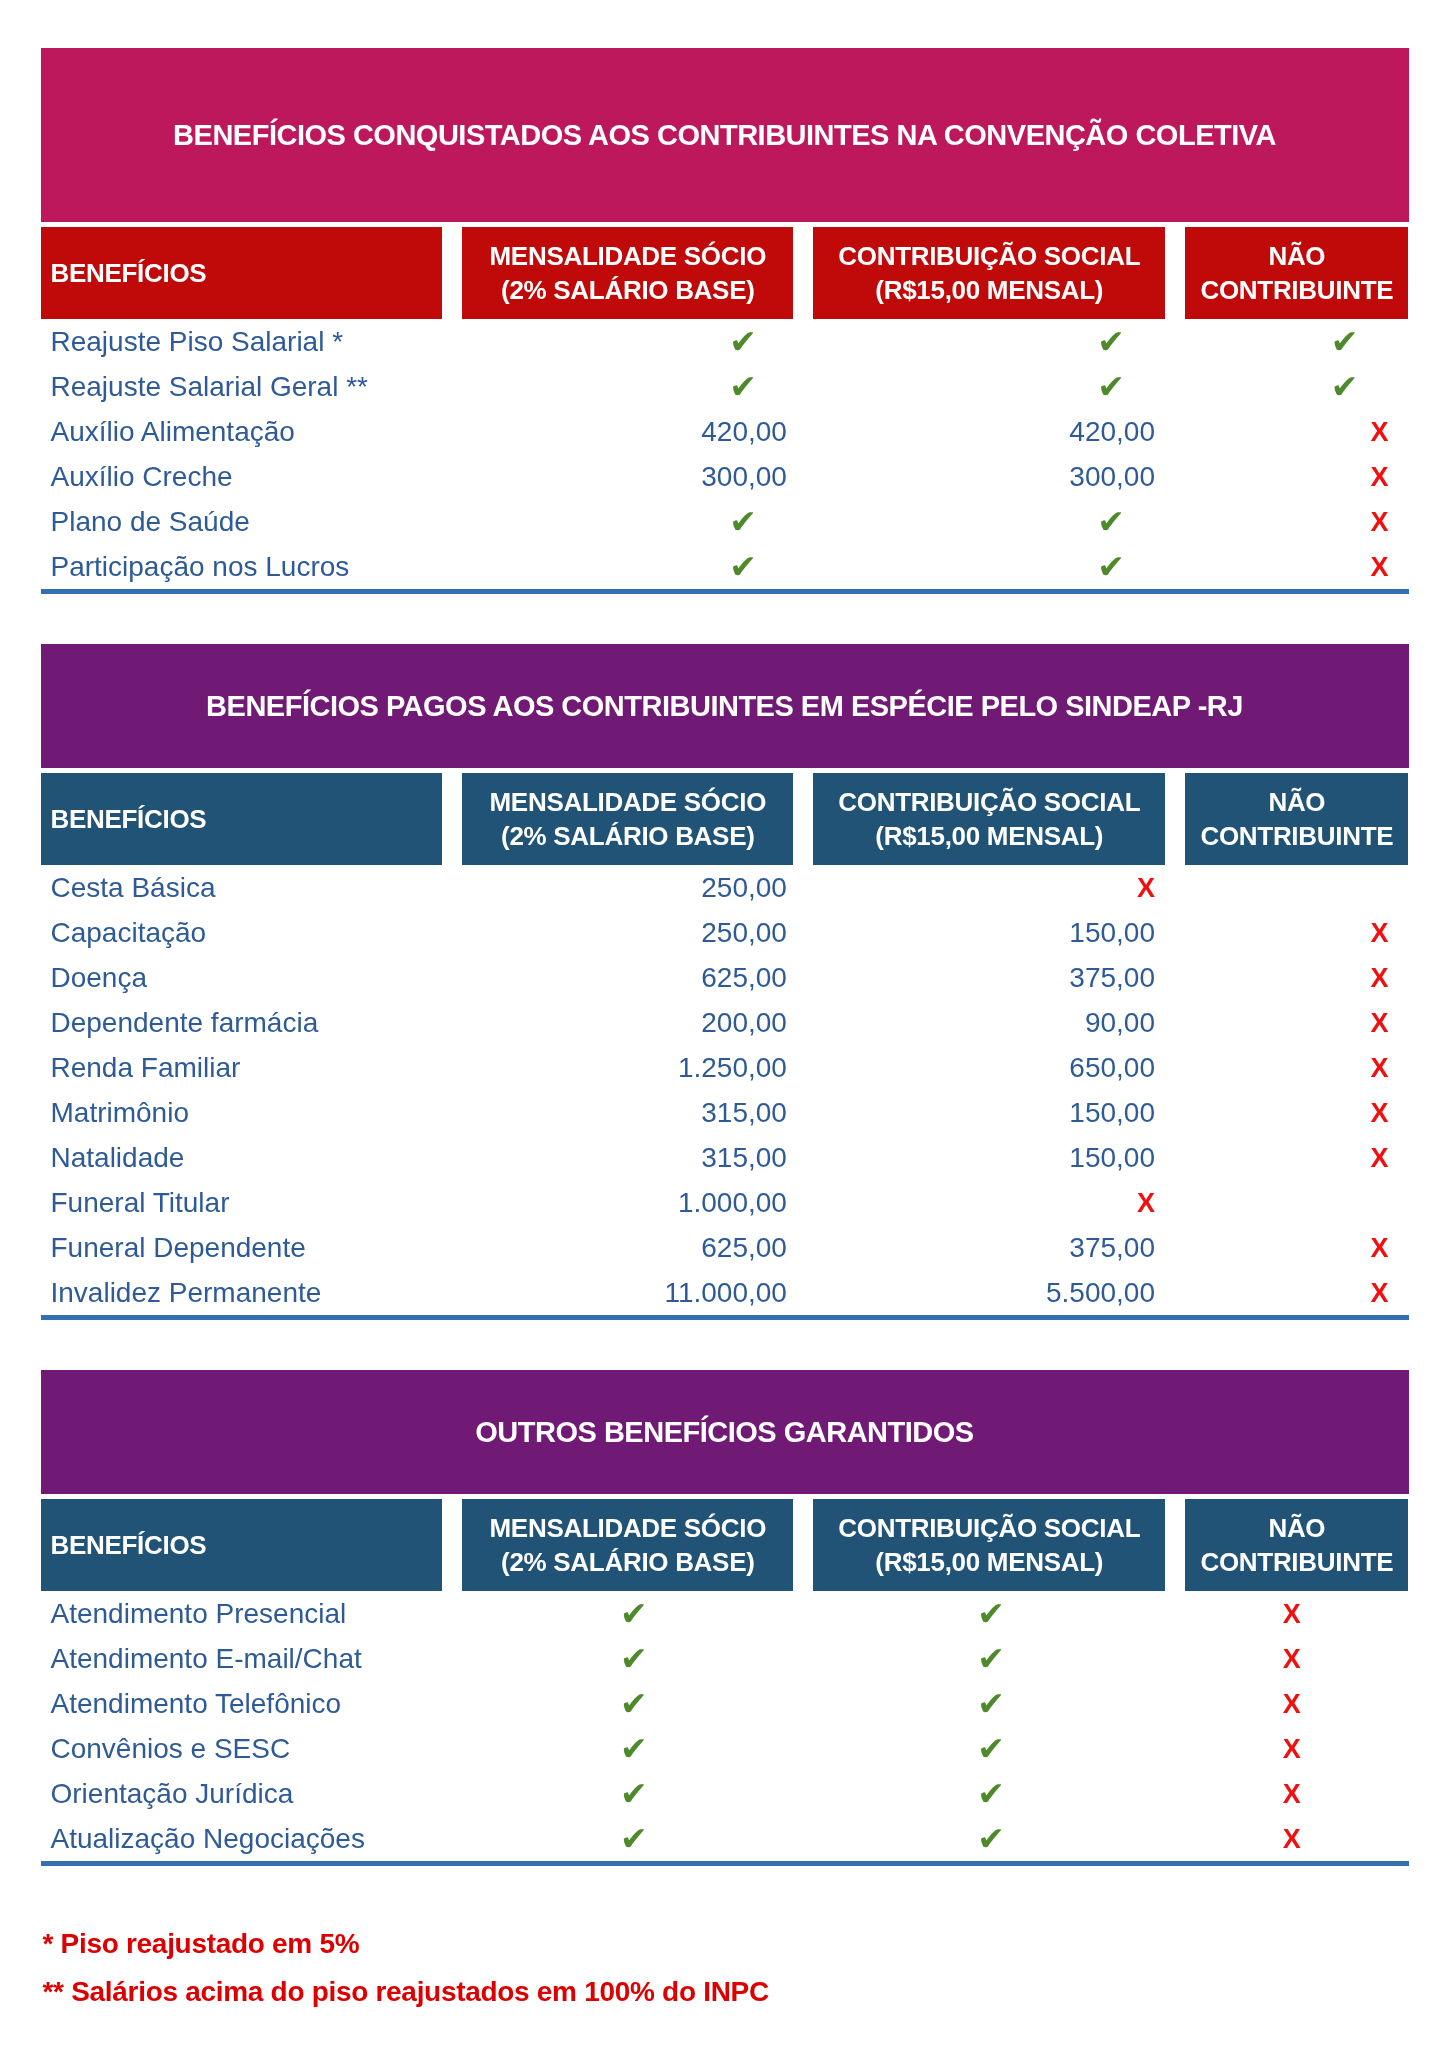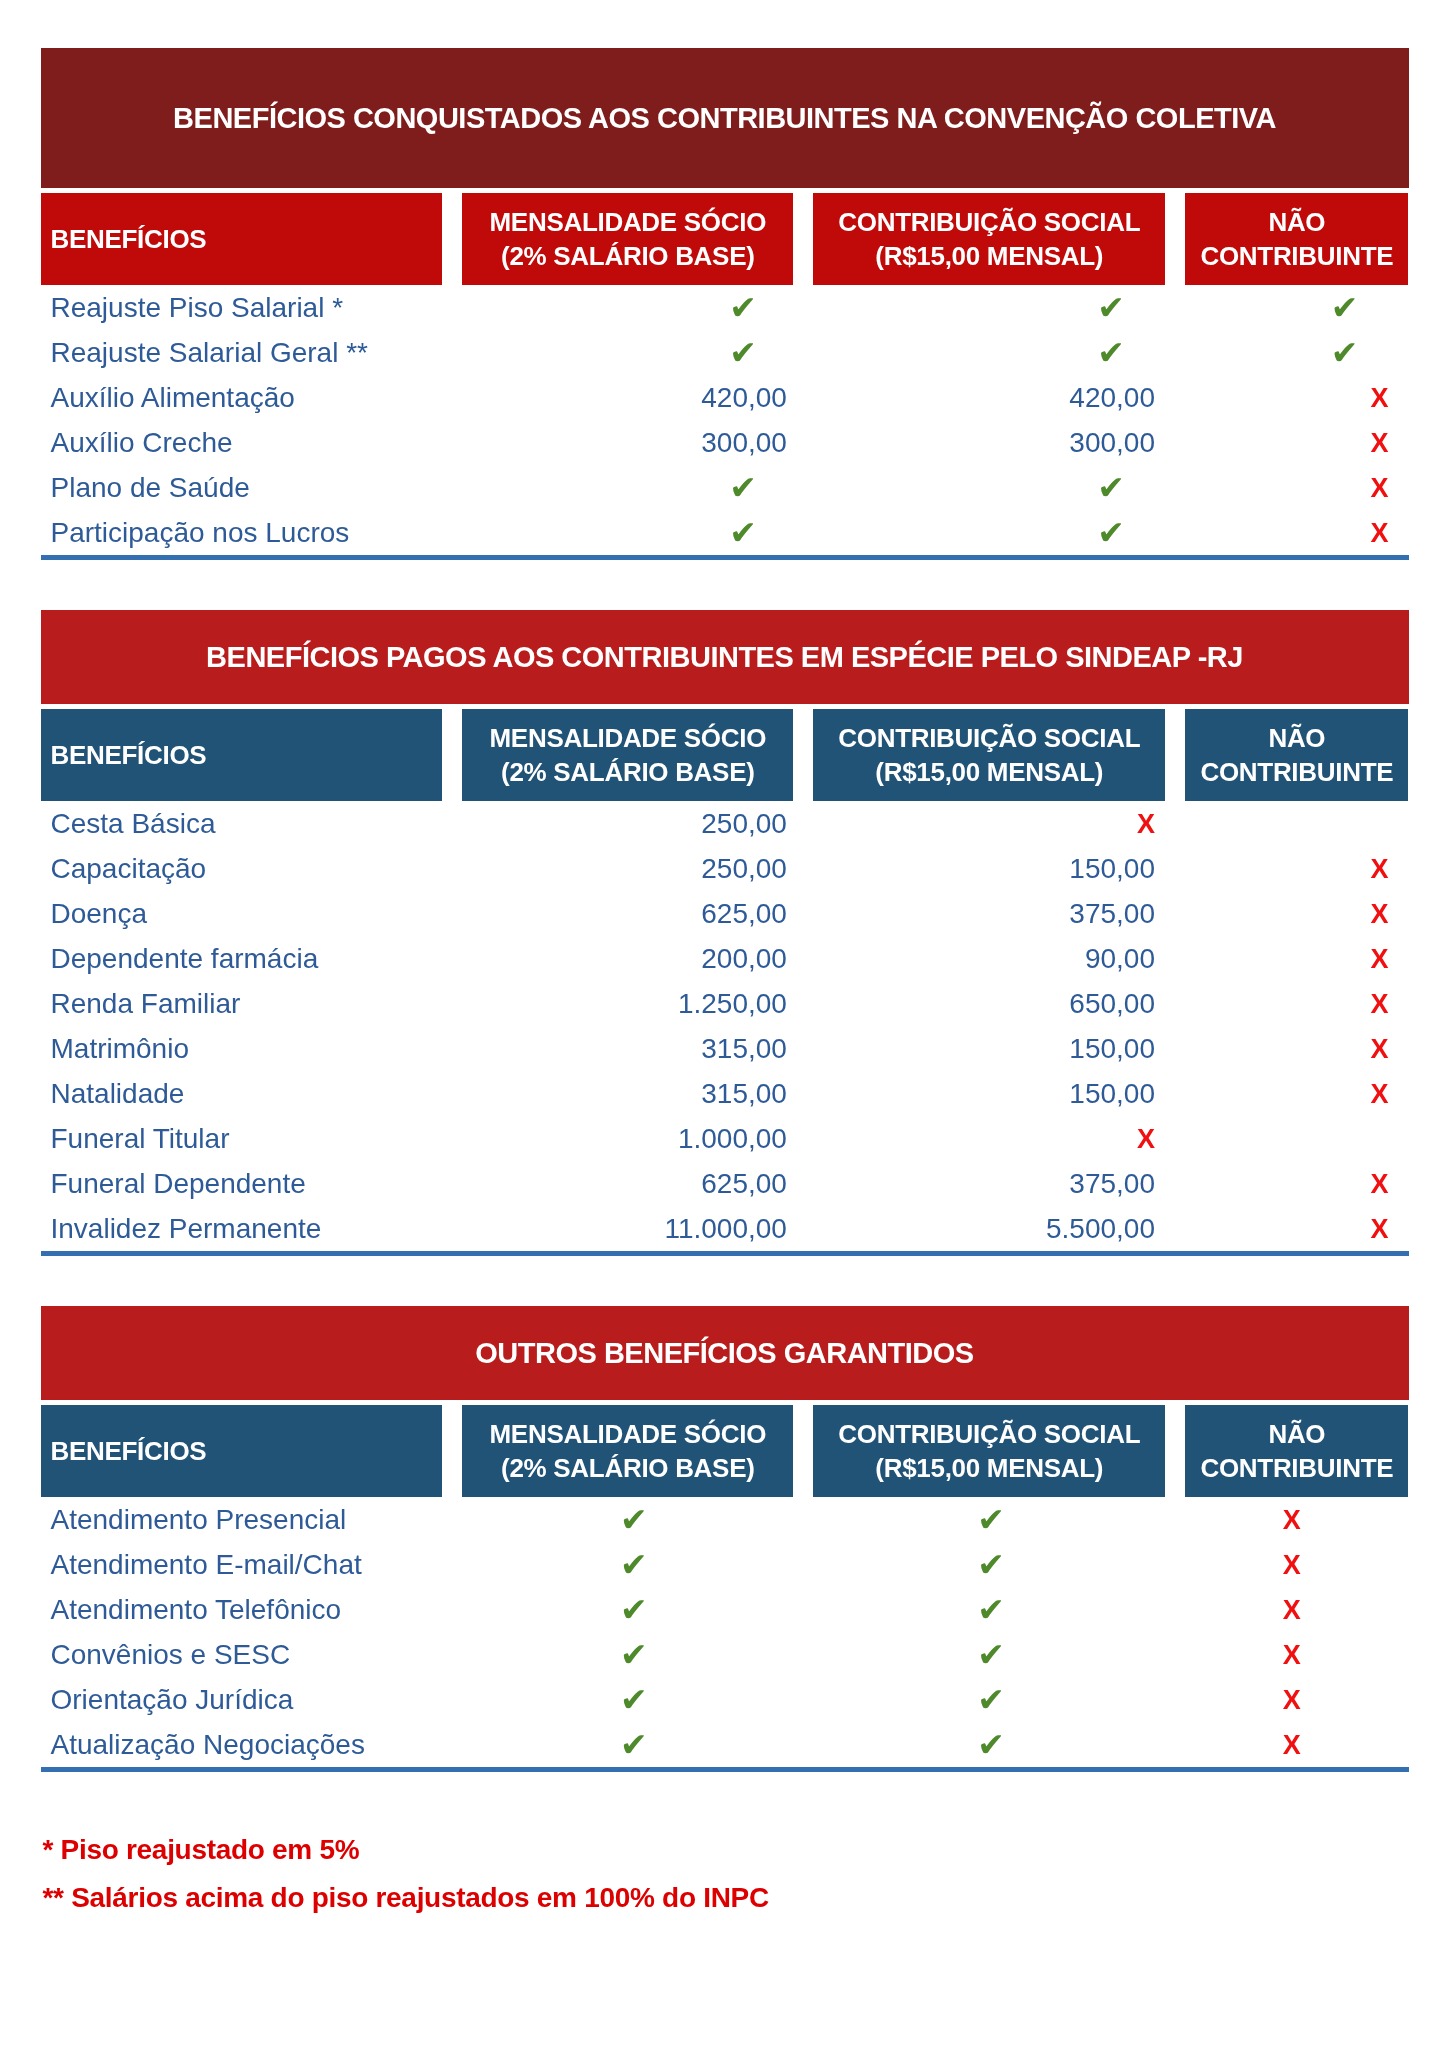--- a/index.html
+++ b/index.html
@@ -10,22 +10,22 @@
   }
   .content{width:1368px;margin:0 auto;padding-top:48px;box-sizing:border-box;}
 
   
   .benefit-table{margin-bottom:50px;}
   .title-block{
     width:100%;display:flex;align-items:center;justify-content:center;
     color:#ffffff;font-weight:bold;font-size:29px;letter-spacing:-0.5px;
     text-align:center;
   }
-  .red-theme .title-block{background:#7f1d1d;height:140px;}
-  .blue-theme .title-block{background:#b91c1c;height:94px;}
+  .red-theme .title-block{background:#be185d;height:174px;}
+  .blue-theme .title-block{background:#701a75;height:124px;}
 
   .colhead-row{
     display:grid;grid-template-columns:30.6fr 25.2fr 26.8fr 17fr;
     column-gap:20px;margin-top:5px;
   }
   .red-theme .colhead-cell{background:#C00A0A;}
   .blue-theme .colhead-cell{background:#215377;}
   .colhead-cell{
     color:#ffffff;font-weight:bold;font-size:26px;letter-spacing:-0.3px;
     height:92px;display:flex;flex-direction:column;justify-content:center;

